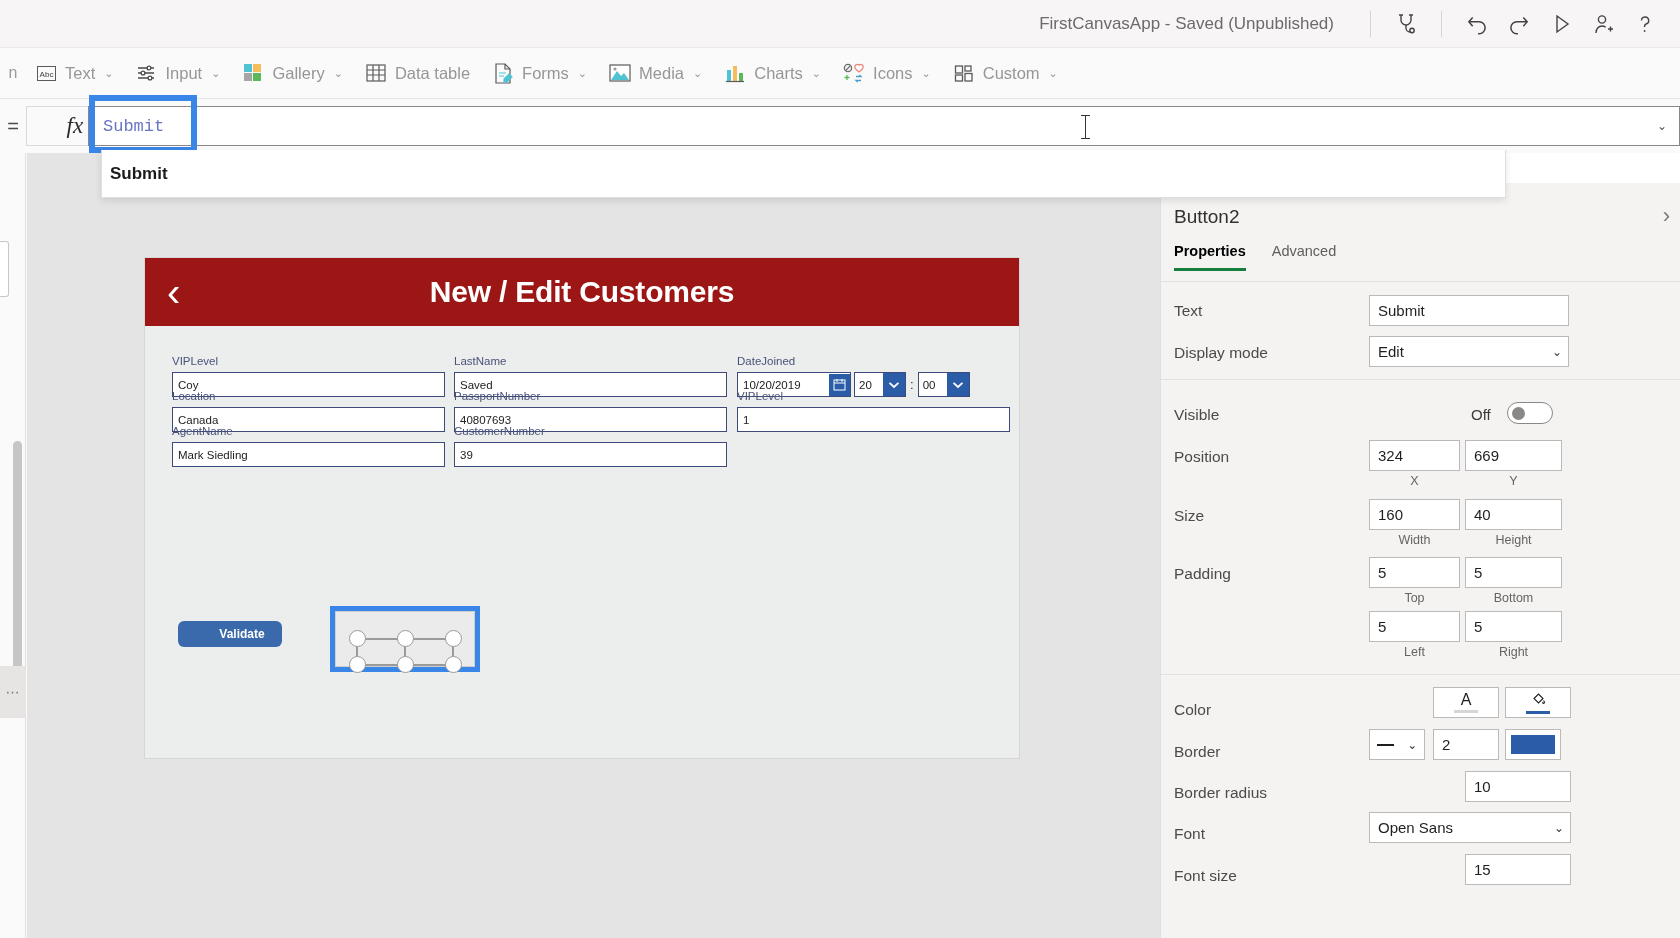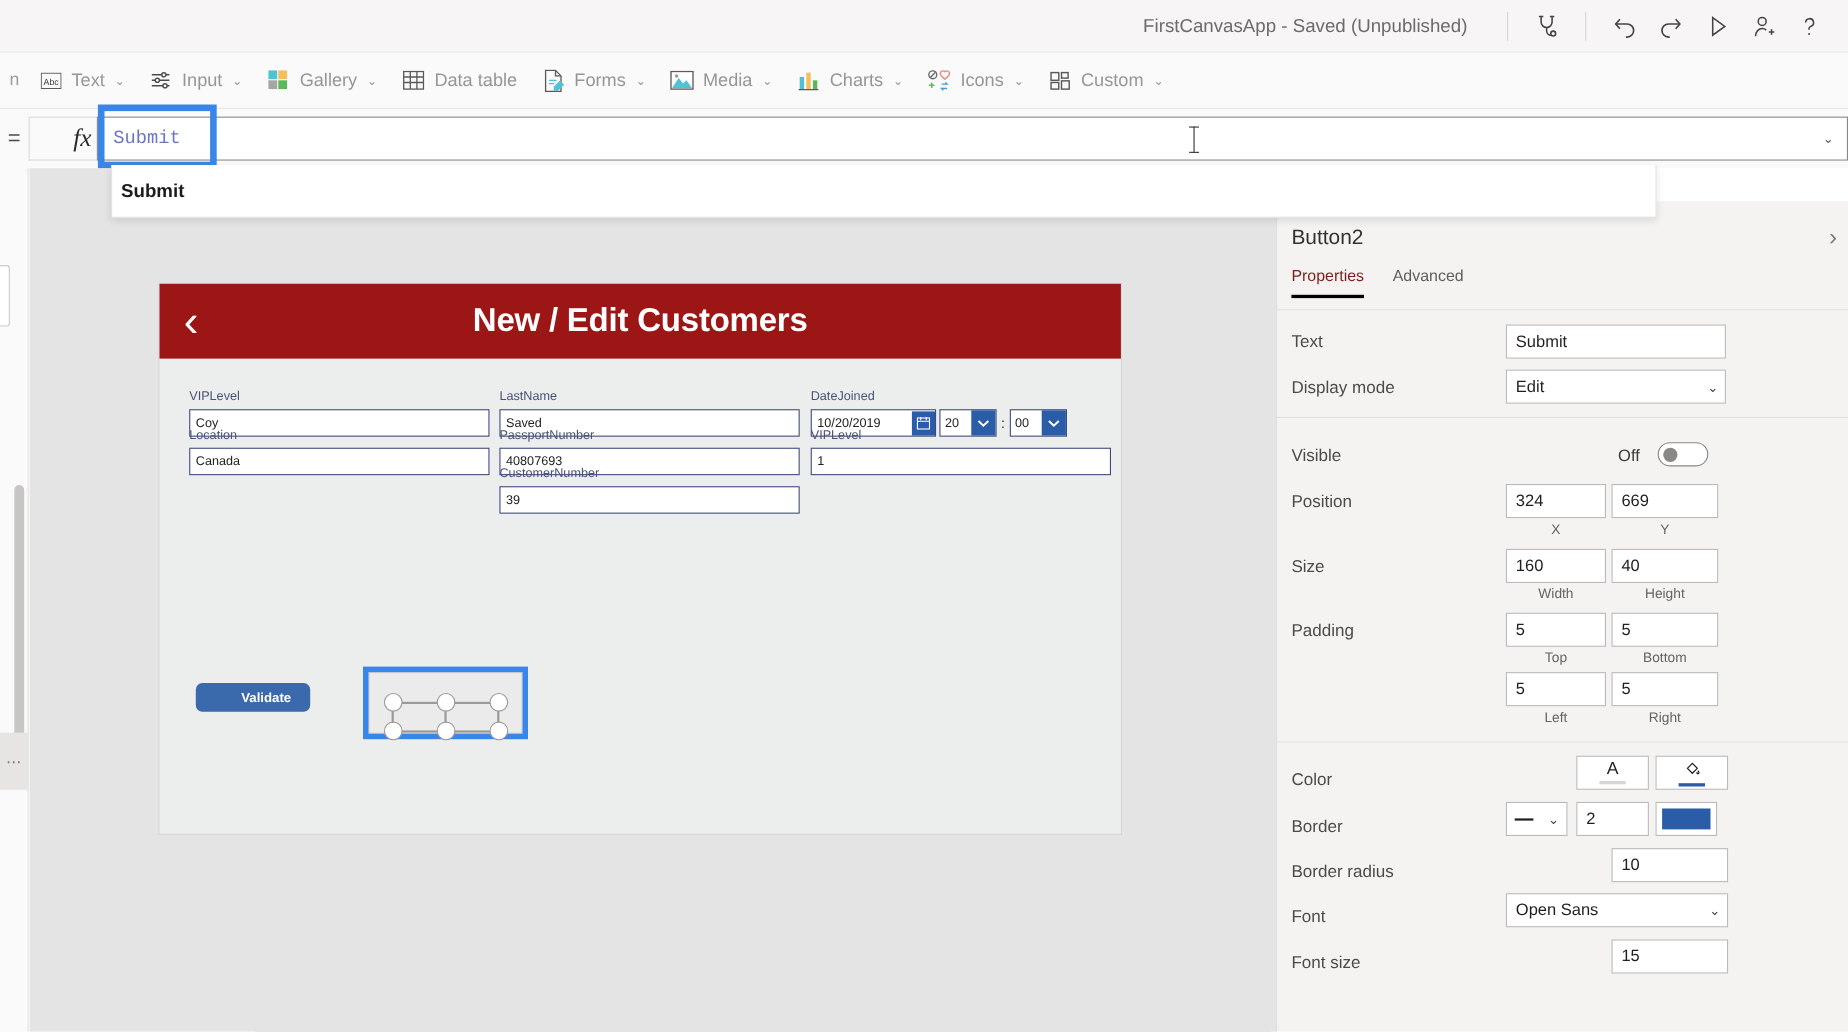--- a/index.html
+++ b/index.html
@@ -282,21 +282,21 @@
   }
   .panel-title {
     position: absolute; left: 13px; top: 23px;
     font-size: 19px; color: #323130;
   }
   .tabs {
     position: absolute; left: 13px; top: 60px;
     display: flex; gap: 26px;
   }
   .tab { font-size: 14.5px; color: #605e5c; padding-bottom: 9px; cursor: pointer; }
-  .tab.active { color: #7f1d1d; font-weight: normal; border-bottom: 3px solid #000000; }
+  .tab.active { color: #000000; font-weight: bold; border-bottom: 3px solid #15803d; }
   .panel-div {
     position: absolute; left: 0; width: 520px; height: 1px; background: #e3e1df;
   }
   .plabel {
     position: absolute; left: 13px;
     font-size: 15.5px; color: #4d4b49;
   }
   .pfield {
     position: absolute;
     height: 31px; background: #ffffff;
@@ -600,20 +600,24 @@
         <div class="fgroup" style="left:309px; top:64px; width:273px;">
           <span class="flabel">PassportNumber</span>
           <div class="finput">40807693</div>
         </div>
 
         <div class="fgroup" style="left:592px; top:64px; width:273px;">
           <span class="flabel">VIPLevel</span>
           <div class="finput">1</div>
         </div>
 
+        <div class="fgroup" style="left:27px; top:99px; width:273px;">
+          <span class="flabel">AgentName</span>
+          <div class="finput">Mark Siedling</div>
+        </div>
 
         <div class="fgroup" style="left:309px; top:99px; width:273px;">
           <span class="flabel">CustomerNumber</span>
           <div class="finput">39</div>
         </div>
 
         <div class="validate-btn">Validate</div>
 
         <div class="sel-wrap">
           <div class="sel-inner"></div>

